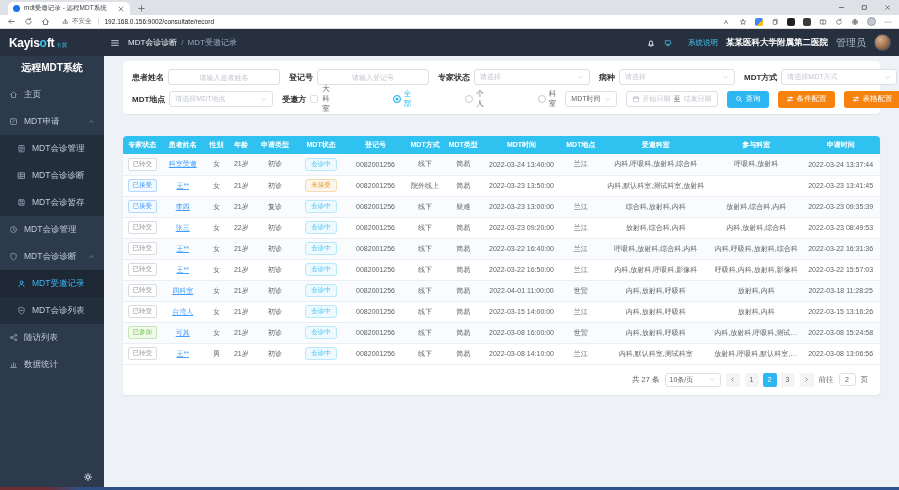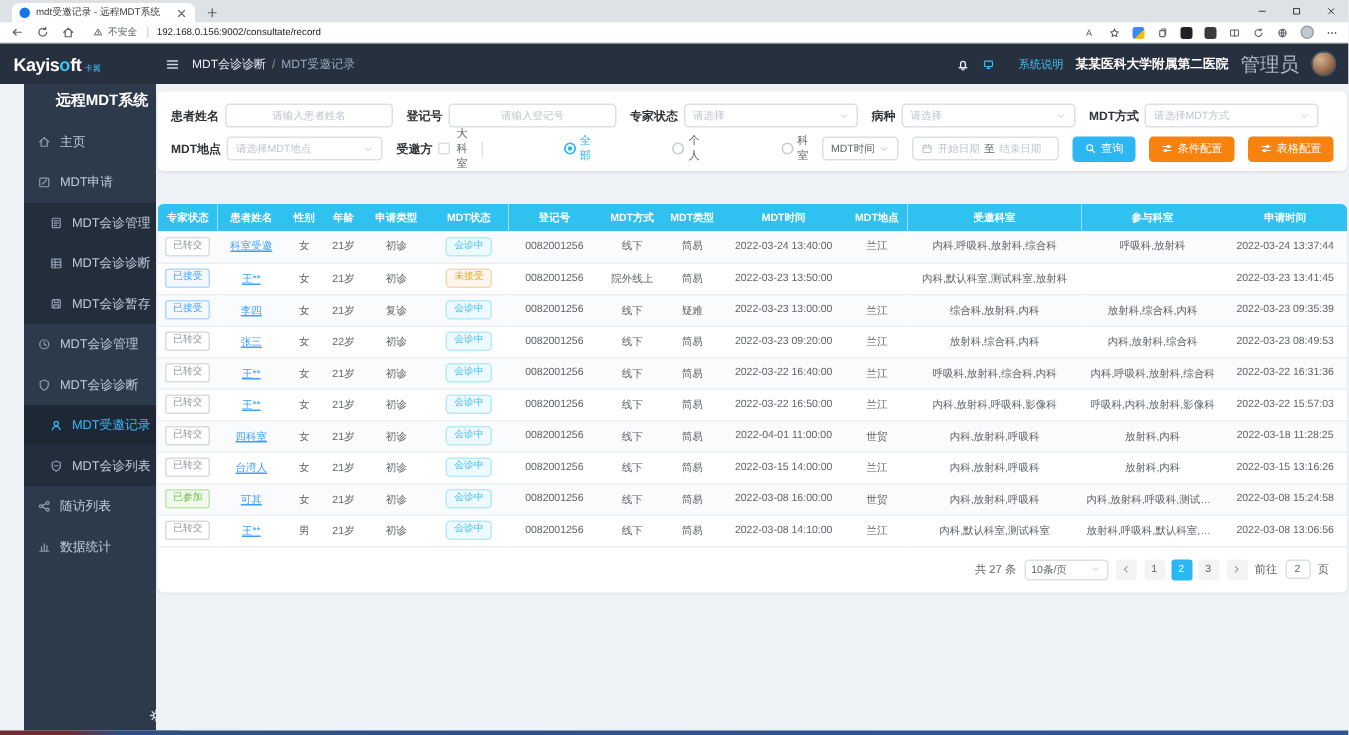--- a/index.html
+++ b/index.html
@@ -42,38 +42,38 @@
   .collapse-ic { width:10px; height:10px; color:#cfd8e3; margin:0 8px 0 6px; }
   .crumb { display:flex; align-items:center; gap:4px; font-size:8px; }
   .crumb-parent { color:#e8edf3; }
   .crumb-sep { color:#8896a5; }
   .crumb-current { color:#97a8be; }
   .hdr-right { margin-left:auto; display:flex; align-items:center; gap:8px; padding-right:8px; }
   .bell { width:10px; height:10px; color:#e8edf3; }
   .sys-note { display:flex; align-items:center; gap:16px; color:#45c0f0; font-size:7.5px; }
   .sys-note .ic { width:8px; height:8px; }
   .hospital { color:#fff; font-weight:bold; font-size:8.5px; }
-  .role { color:#aeb9c4; font-size:13px; }
+  .role { color:#aeb9c4; font-size:10px; }
   .avatar { width:17px; height:17px; border-radius:50%; flex:none;
     background: radial-gradient(circle at 35% 30%, #d9b18e 0%, #9a6f4e 55%, #4d3a2c 100%); border:1px solid #455468; }
 
   
-  .sidebar { position:absolute; top:56px; bottom:3px; left:16px; width:104px; background:var(--sidebar_bg); }
+  .sidebar { position:absolute; top:56px; bottom:3px; left:0; width:104px; background:var(--sidebar_bg); }
   .side-title { height:22px; line-height:24px; text-align:center; color:#fff; font-weight:bold; font-size:10px; }
   .side-menu { padding-top:3px; }
   .side-item { height:27px; display:flex; align-items:center; gap:6px; padding:0 9px; color:#bfcbd9; font-size:8.5px; cursor:pointer; white-space:nowrap; }
   .side-item .ic { width:9px; height:9px; color:#8f9db0; }
   .side-item .chev { margin-left:auto; width:7px; height:7px; color:#8f9db0; }
   .side-sub .side-item { padding-left:17px; background:var(--sidebar_sub_bg); }
   .side-item.active { color:#3db6f5; background:#1e2835; }
   .side-item.active .ic { color:#3db6f5; }
   .gear-btn { position:absolute; bottom:5px; right:11px; width:10px; height:10px; color:#d7dee7; }
 
   
-  .main { position:absolute; left:104px; top:56px; right:0; bottom:3px; background:#eef1f5; padding:5px 1px; }
+  .main { position:absolute; left:104px; top:56px; right:0; bottom:3px; background:#eef1f5; padding:5px 19px; }
   .card { background:#fff; border-radius:4px; box-shadow:0 1px 2px rgba(0,0,0,.06); }
 
   .filter-card { padding:7px 9px 6px; }
   .f-row { display:flex; align-items:center; gap:9px; height:18px; }
   .f-row + .f-row { margin-top:4px; }
   .f-item { display:flex; align-items:center; gap:4px; }
   .f-label { font-size:8px; font-weight:bold; color:#303133; white-space:nowrap; }
   .f-input { height:16px; border:1px solid #dcdfe6; border-radius:3px; display:flex; align-items:center; padding:0 5px; gap:3px; background:#fff; }
   .f-input input { border:none; outline:none; width:100%; font-size:7px; color:#606266; background:transparent; font-family:inherit;text-align:center; }
   .f-input input::placeholder { color:#bfc4cc; }

